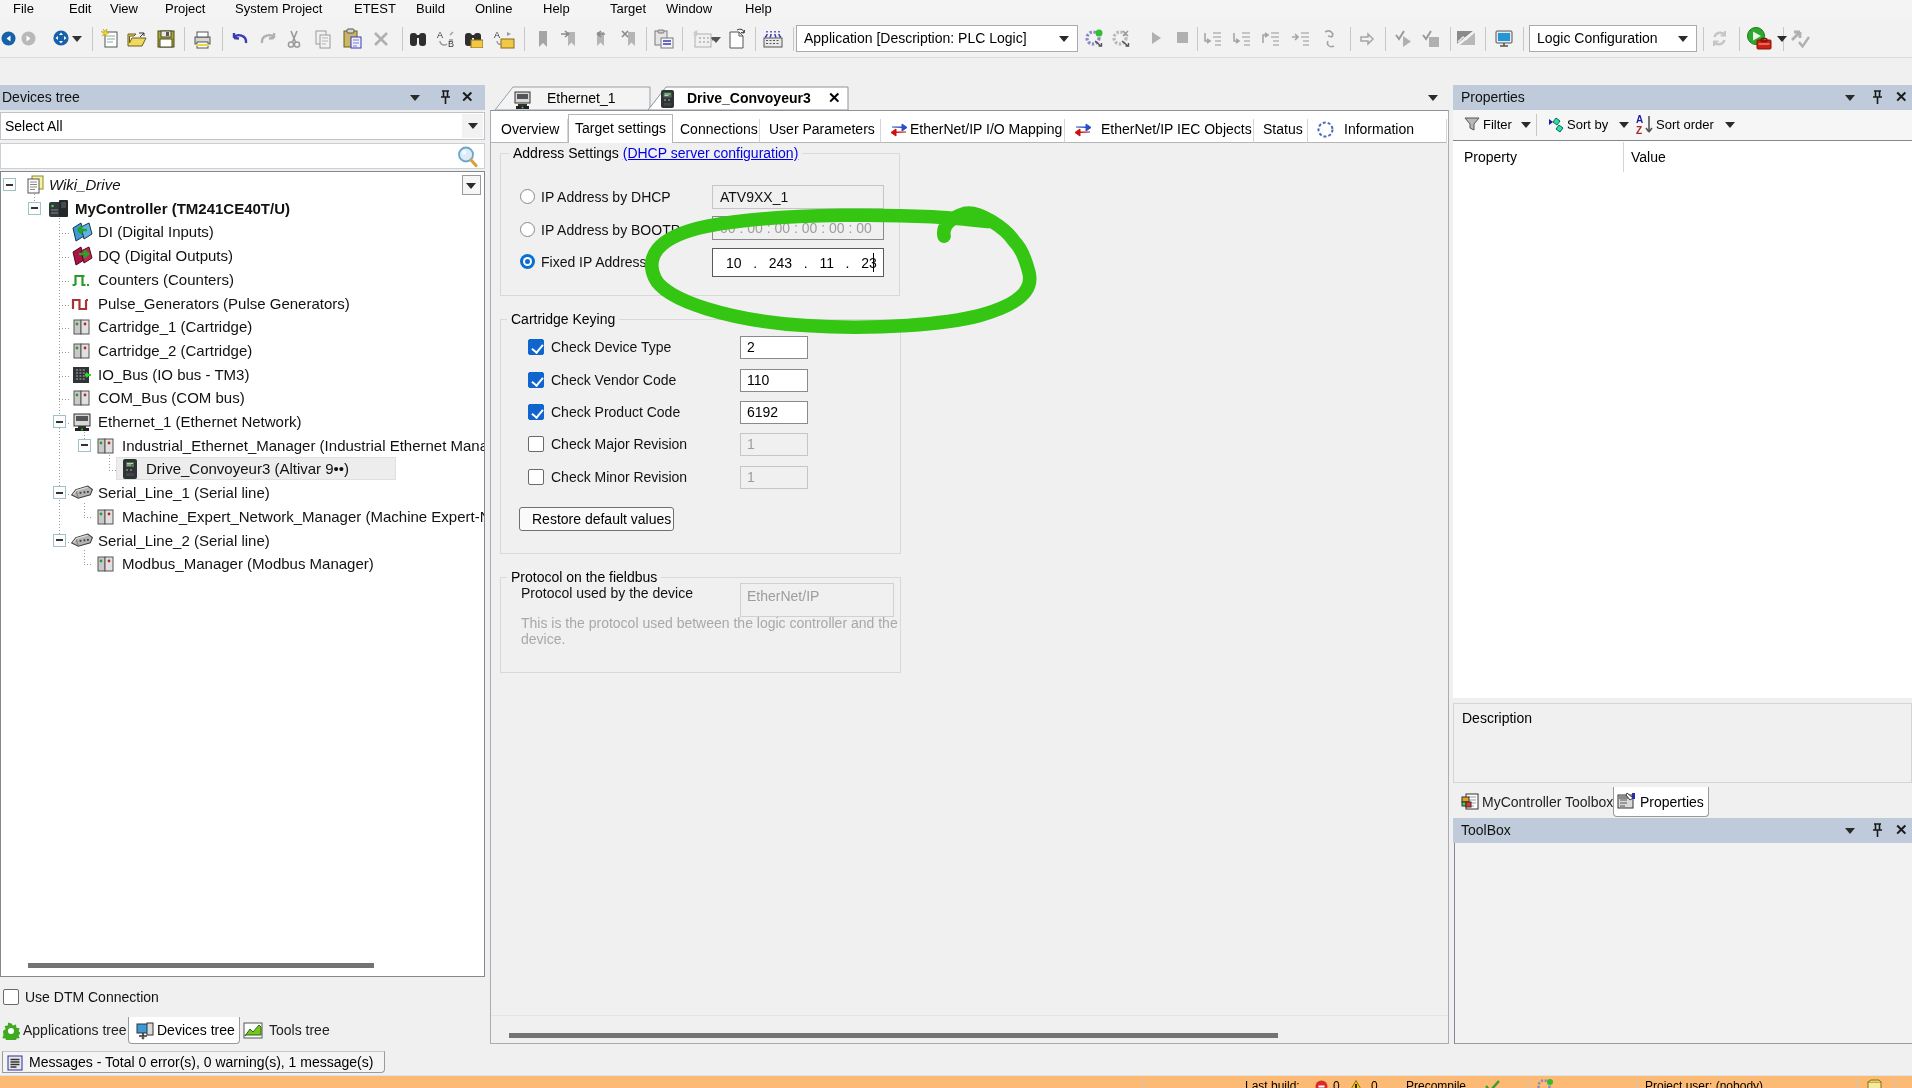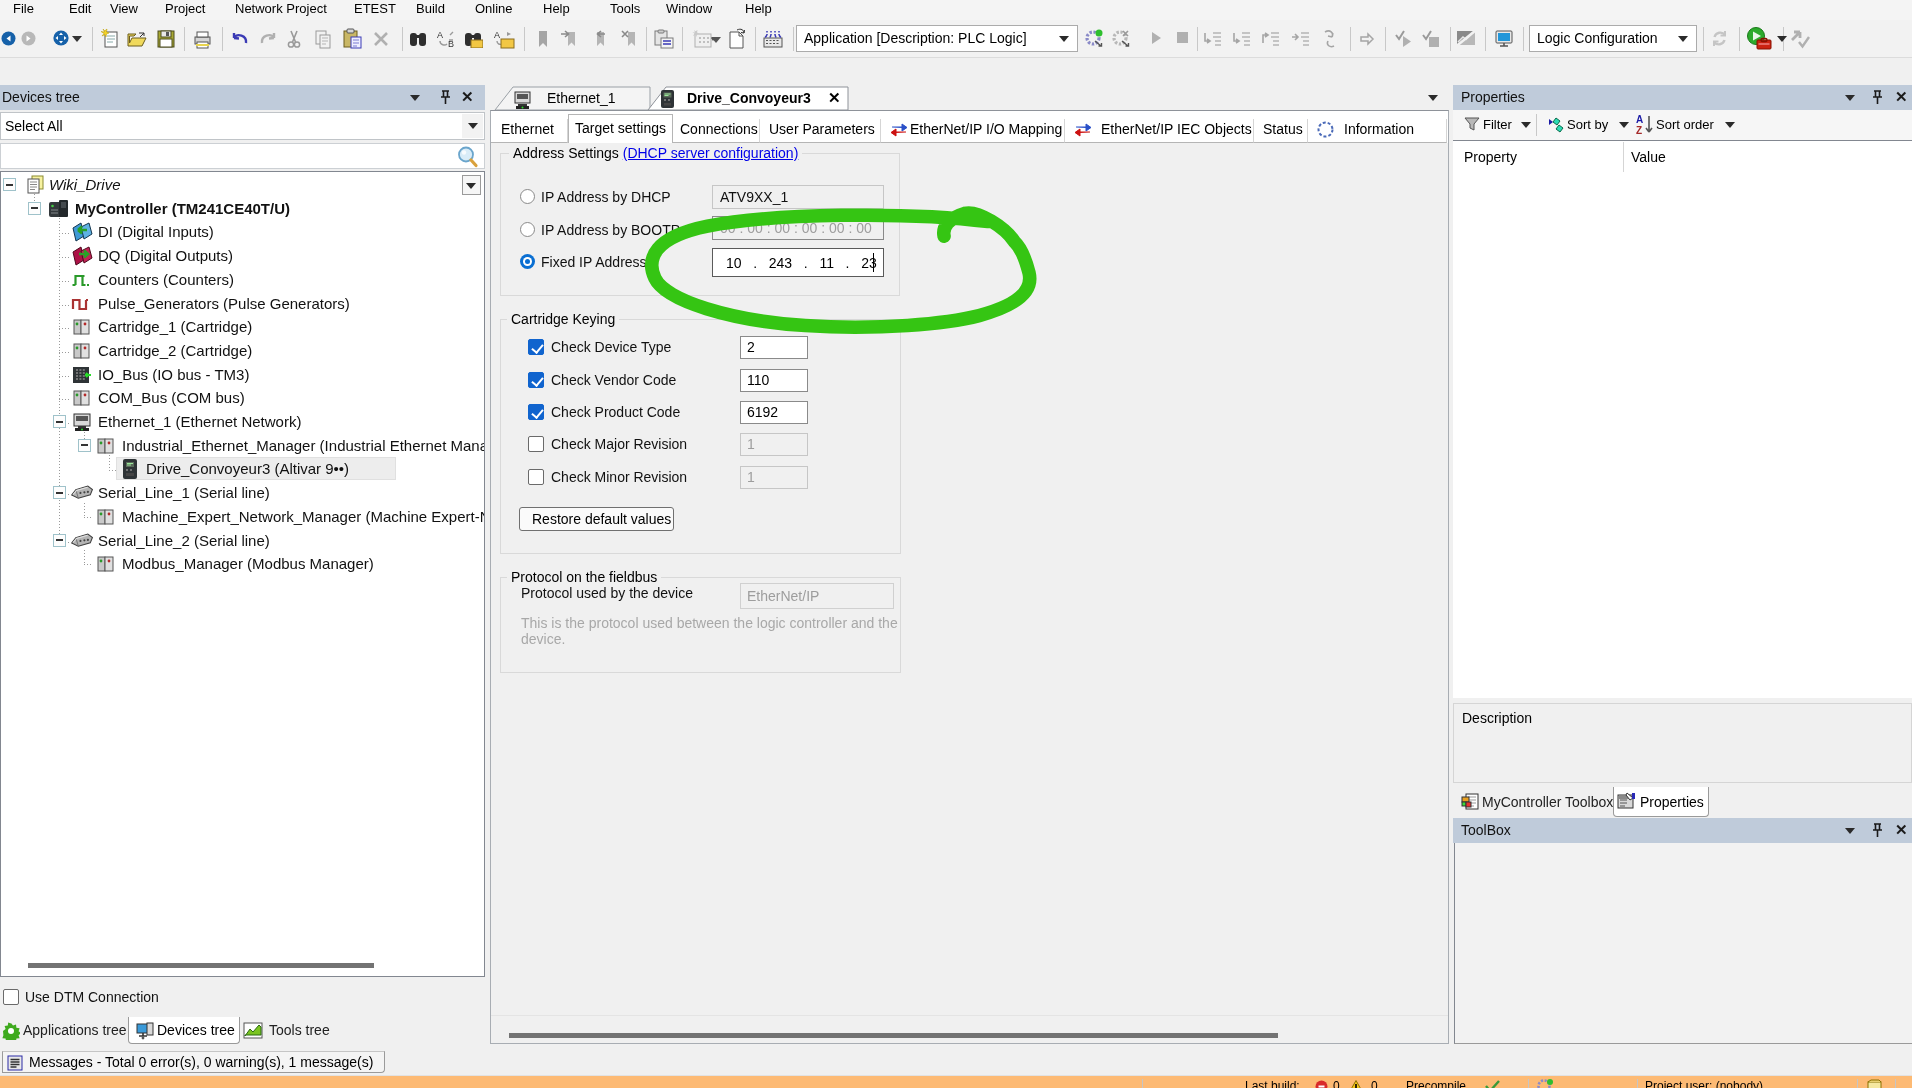--- a/index.html
+++ b/index.html
@@ -24,26 +24,26 @@
 .cb.on:before { content:""; position:absolute; left:4.5px; top:1.5px; width:5px; height:9px; border:solid #fff; border-width:0 2px 2px 0; transform:rotate(40deg); }
 .input { position:absolute; background:#fff; border:1px solid #8a8a8a; font-size:14px; white-space:nowrap; }
 .input.dis { background:#f0f0f0; color:#9d9d9d; border-color:#c6c6c6; }
 .flabel { position:absolute; font-size:14px; white-space:nowrap; color:#111; }
 </style></head><body>
 <div class="abs" style="left:0;top:0;width:1912px;height:20px;background:#f4f4f4;font-size:13px;">
 <span class="abs" style="left:13px;top:1px">File</span>
 <span class="abs" style="left:69px;top:1px">Edit</span>
 <span class="abs" style="left:110px;top:1px">View</span>
 <span class="abs" style="left:165px;top:1px">Project</span>
-<span class="abs" style="left:235px;top:1px">Network Project</span>
+<span class="abs" style="left:235px;top:1px">System Project</span>
 <span class="abs" style="left:354px;top:1px">ETEST</span>
 <span class="abs" style="left:416px;top:1px">Build</span>
 <span class="abs" style="left:475px;top:1px">Online</span>
 <span class="abs" style="left:543px;top:1px">Help</span>
-<span class="abs" style="left:610px;top:1px">Tools</span>
+<span class="abs" style="left:610px;top:1px">Target</span>
 <span class="abs" style="left:666px;top:1px">Window</span>
 <span class="abs" style="left:745px;top:1px">Help</span>
 </div>
 <div class="abs" style="left:0;top:20px;width:1912px;height:38px;background:#f2f2f2;border-bottom:1px solid #dcdcdc;">
 </div>
 <svg class="abs" style="left:1px;top:31px" width="15" height="15" viewBox="0 0 15 15">
     <circle cx="7.5" cy="7.5" r="7" fill="#1661a9"></circle>
     <path d="M9.5 4.5 L5.5 7.5 L9.5 10.5 Z" fill="#fff"></path>
   </svg>
 <svg class="abs" style="left:21px;top:31px" width="15" height="15" viewBox="0 0 15 15">
@@ -518,21 +518,21 @@
     <circle cx="10" cy="11" r="1" fill="#888"></circle>
     <rect x="5" y="14" width="7" height="2.5" fill="#444"></rect>
   </svg>
 <span class="abs" style="left:687px;top:90px;font-size:14px;font-weight:bold;">Drive_Convoyeur3</span>
 <span class="abs" style="left:828px;top:89px;font-size:15px;font-weight:bold;">✕</span>
 <span class="carr abs" style="left:1428px;top:95px;"></span>
 <div class="abs" style="left:490px;top:110px;width:959px;height:934px;background:#f0f0f0;border:1px solid #a8adb3;border-top:1px solid #8e9299;"></div>
 <div class="abs" style="left:491px;top:111px;width:957px;height:32px;background:#fff;"></div>
 <div class="abs" style="left:491px;top:114px;width:957px;height:29px;background:#fff;"></div>
 <div class="abs" style="left:491px;top:119px;width:77px;height:24px;border-right:1px solid #d5d5d5;border-bottom:1px solid #b5b5b5;"></div>
-<span class="abs" style="left:501px;top:121px;font-size:14px;">Ethernet</span>
+<span class="abs" style="left:501px;top:121px;font-size:14px;">Overview</span>
 <div class="abs" style="left:568px;top:114px;width:105px;height:29px;background:#fff;border:1px solid #b5b5b5;border-bottom:none;"></div>
 <span class="abs" style="left:575px;top:120px;font-size:14px;">Target settings</span>
 <div class="abs" style="left:673px;top:119px;width:87px;height:24px;border-right:1px solid #d5d5d5;border-bottom:1px solid #b5b5b5;"></div>
 <span class="abs" style="left:680px;top:121px;font-size:14px;">Connections</span>
 <div class="abs" style="left:760px;top:119px;width:121px;height:24px;border-right:1px solid #d5d5d5;border-bottom:1px solid #b5b5b5;"></div>
 <span class="abs" style="left:769px;top:121px;font-size:14px;">User Parameters</span>
 <div class="abs" style="left:881px;top:119px;width:184px;height:24px;border-right:1px solid #d5d5d5;border-bottom:1px solid #b5b5b5;"></div>
 <span class="abs" style="left:910px;top:121px;font-size:14px;">EtherNet/IP I/O Mapping</span>
 <svg class="abs" style="left:890px;top:123px" width="18" height="14" viewBox="0 0 18 14">
 <path d="M2 4 h10 V1 l5 3.5 -5 3.5 V5" fill="#2a50c8" stroke="#2a50c8"></path>
@@ -599,21 +599,21 @@
 <div class="input dis" style="left:740px;top:466px;width:68px;height:23px;border-color:#c6c6c6;">
     <span class="abs" style="left:6px;top:2px;">1</span>
   </div>
 <div class="abs" style="left:519px;top:507px;width:155px;height:24px;background:#fafafa;border:1px solid #707070;border-radius:3px;font-size:14px;">
     <span class="abs" style="left:12px;top:3px;white-space:nowrap;">Restore default values</span>
   </div>
 <div class="group" style="left:500px;top:577px;width:401px;height:96px;border-color:#d9d9d9;">
 <span class="glabel" style="left:6px;top:-9px;">Protocol on the fieldbus</span>
 </div>
 <span class="flabel" style="left:521px;top:585px;">Protocol used by the device</span>
-<div class="input dis" style="left:740px;top:583px;width:154px;height:26px;border-color:#d0d0d0;">
+<div class="input dis" style="left:740px;top:583px;width:154px;height:34px;border-color:#d0d0d0;">
     <span class="abs" style="left:6px;top:4px;">EtherNet/IP</span>
   </div>
 <span class="flabel" style="left:521px;top:615px;color:#a8a8a8;">This is the protocol used between the logic controller and the<br>device.</span>
 <div class="abs" style="left:491px;top:1015px;width:957px;height:1px;background:#e4e4e4;"></div>
 <div class="abs" style="left:509px;top:1033px;width:769px;height:5px;background:#737373;"></div>
 <div class="phead" style="left:1453px;top:85px;width:459px;">
     <span class="abs" style="left:8px;top:4px;">Properties</span>
 <span class="carr abs" style="left:392px;top:10px;"></span>
     <svg class="abs" style="left:419px;top:5px" width="11" height="15" viewBox="0 0 11 15">
       <path d="M2 1 h7 M3.5 1 v6 M7.5 1 v6 M1 7 h9 M5.5 7 v7" stroke="#1a1a1a" stroke-width="1.6" fill="none"></path>

